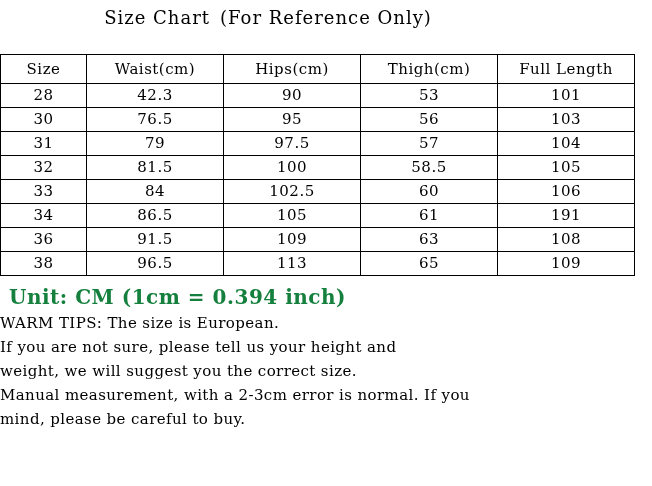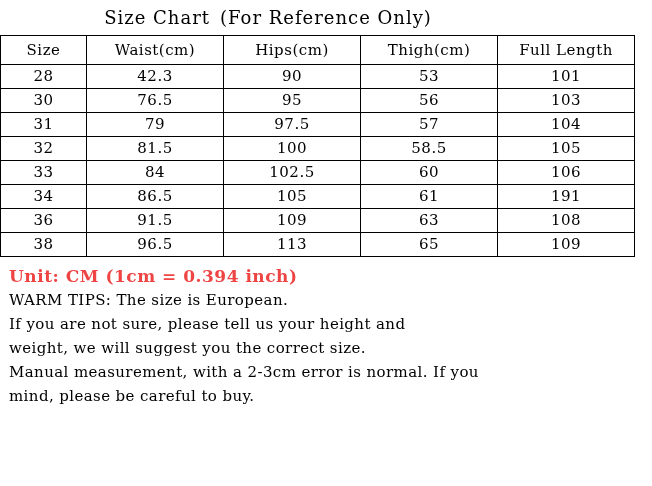--- a/index.html
+++ b/index.html
@@ -28,21 +28,21 @@
     padding-top: 7px;
     padding-bottom: 6px;
     white-space: nowrap;
   }
   .title .title-sub {
     margin-left: 10px;
   }
   table.size-table {
     border-collapse: collapse;
     width: 634px;
-    margin: 1px auto 0 auto;
+    margin: 20px auto 0 auto;
     table-layout: fixed;
   }
   table.size-table td, table.size-table th {
     border: 1px solid #000000;
     text-align: center;
     font-family: "DejaVu Serif", serif;
     font-weight: normal;
     font-size: 15px;
     letter-spacing: 0.5px;
     padding: 0;
@@ -54,30 +54,29 @@
     line-height: 28px;
     font-size: 15px;
   }
   table.size-table col.c0 { width: 86px; }
   table.size-table col.c1 { width: 137px; }
   table.size-table col.c2 { width: 137px; }
   table.size-table col.c3 { width: 137px; }
   table.size-table col.c4 { width: 137px; }
 
   .unit-line {
-    color: #ef4444;
+    color: #15803d;
     font-family: "DejaVu Serif", serif;
-    font-size: 17px;
+    font-size: 20px;
     font-weight: bold;
     letter-spacing: 0.5px;
     margin: 9px 0 3px 9px;
     white-space: nowrap;
   }
   .tips {
-    margin-left: 9px;
     margin-right: 6px;
   }
   .tips p {
     margin: 0 0 2px 0;
     font-family: "DejaVu Serif", serif;
     font-size: 15px;
     letter-spacing: 0.4px;
     line-height: 22px;
     white-space: nowrap;
   }

